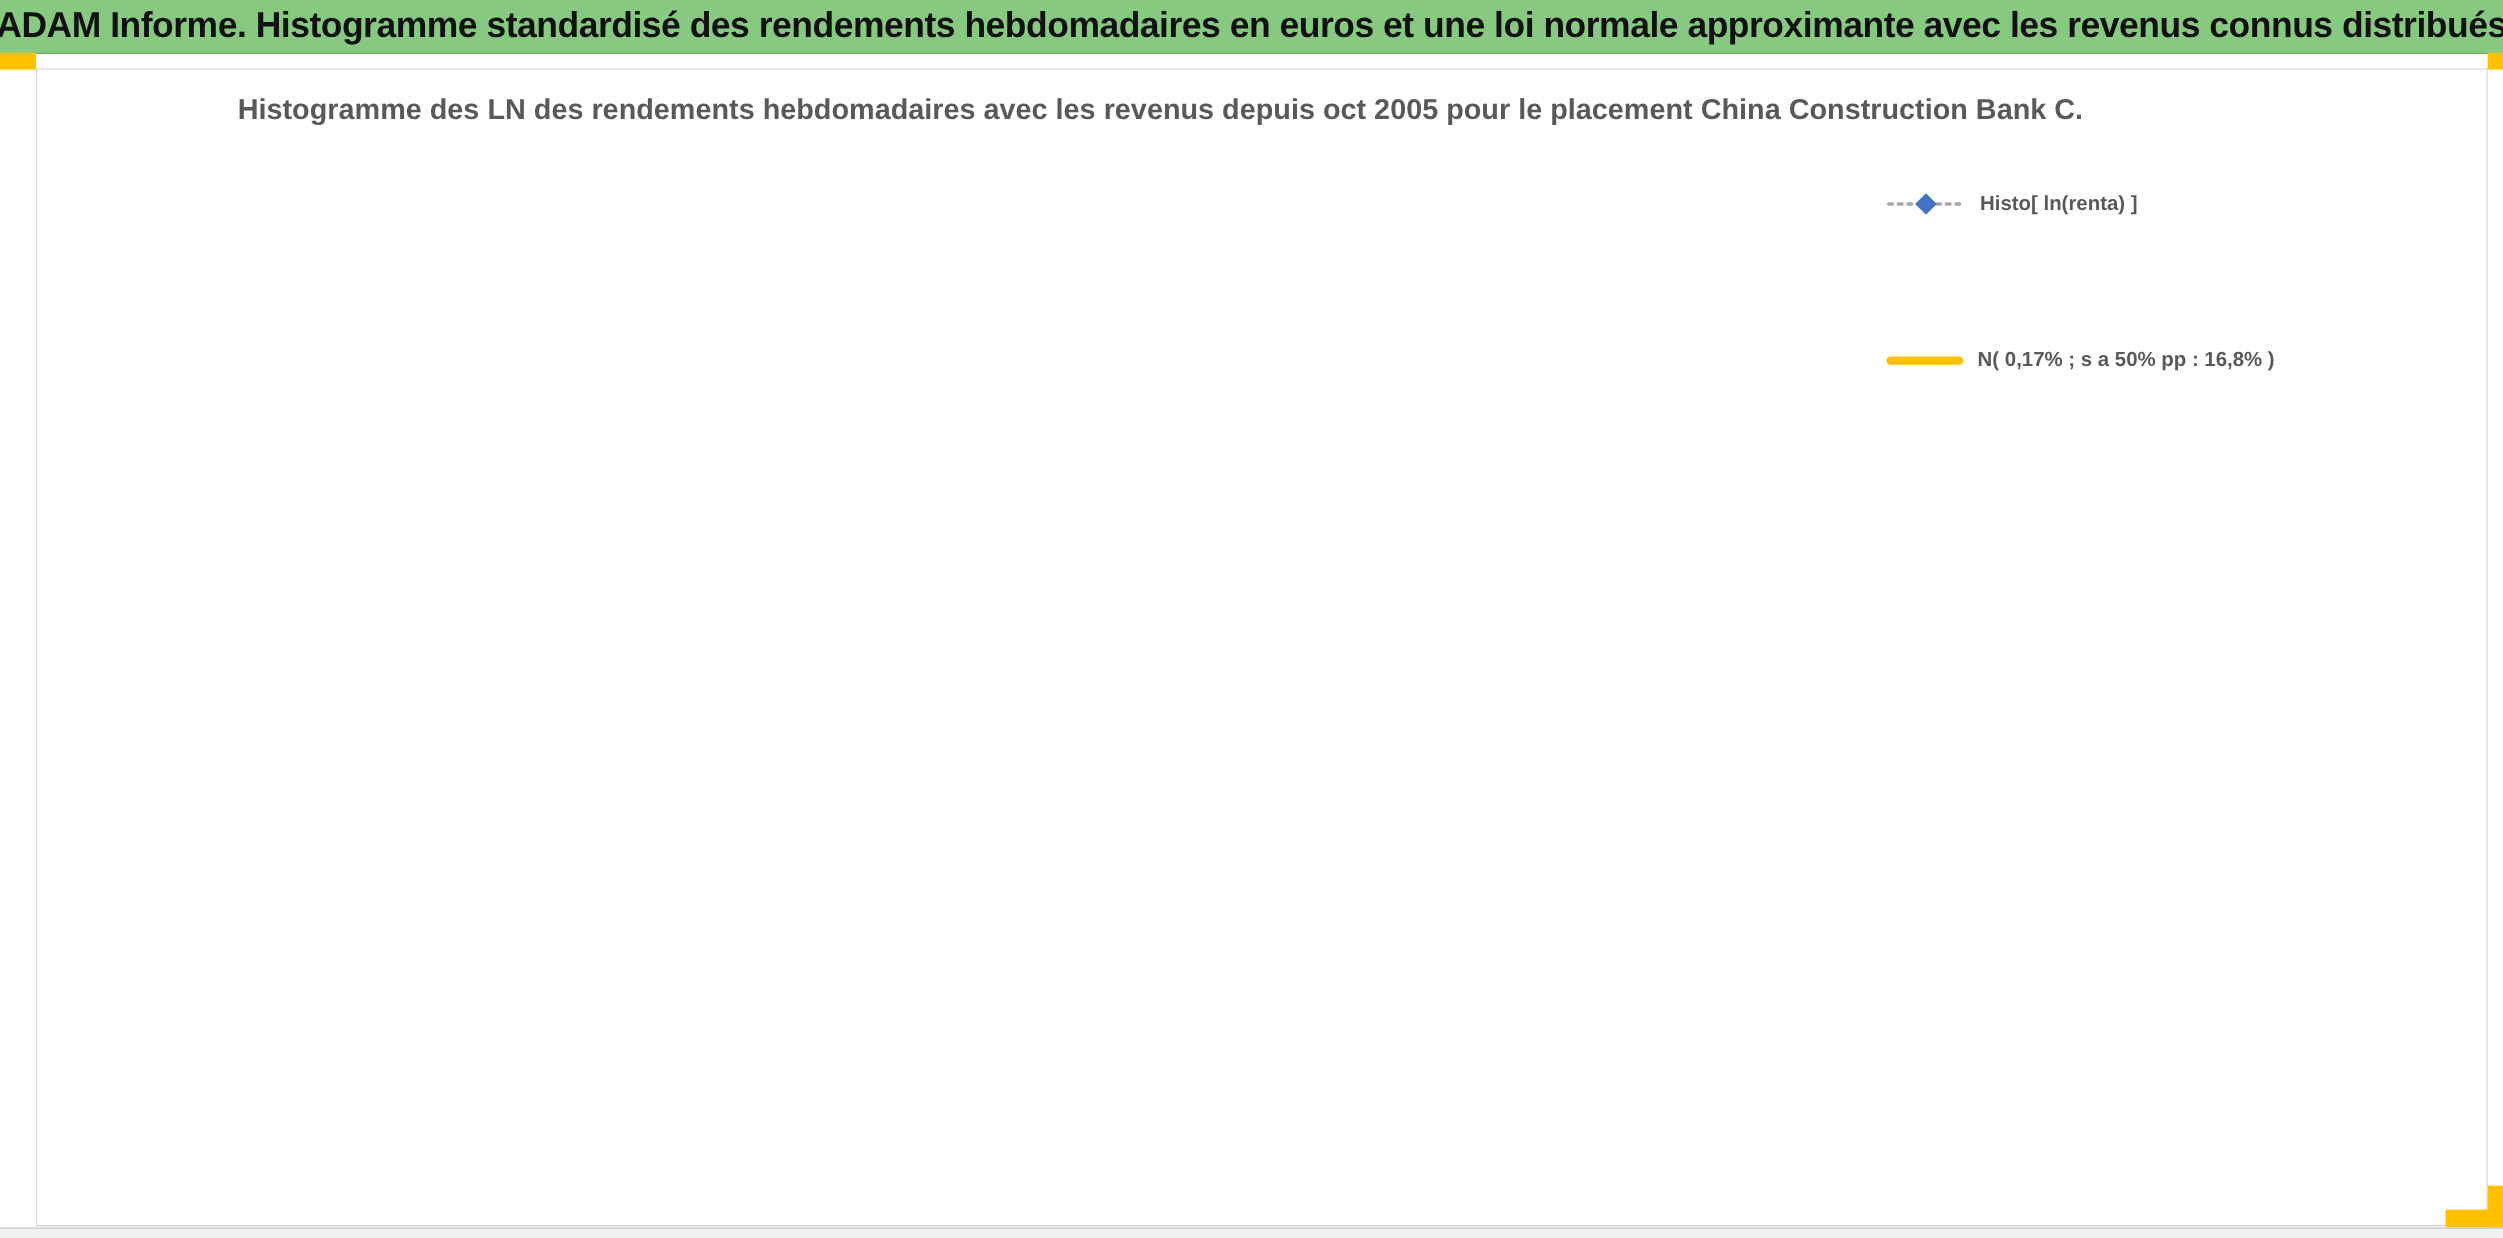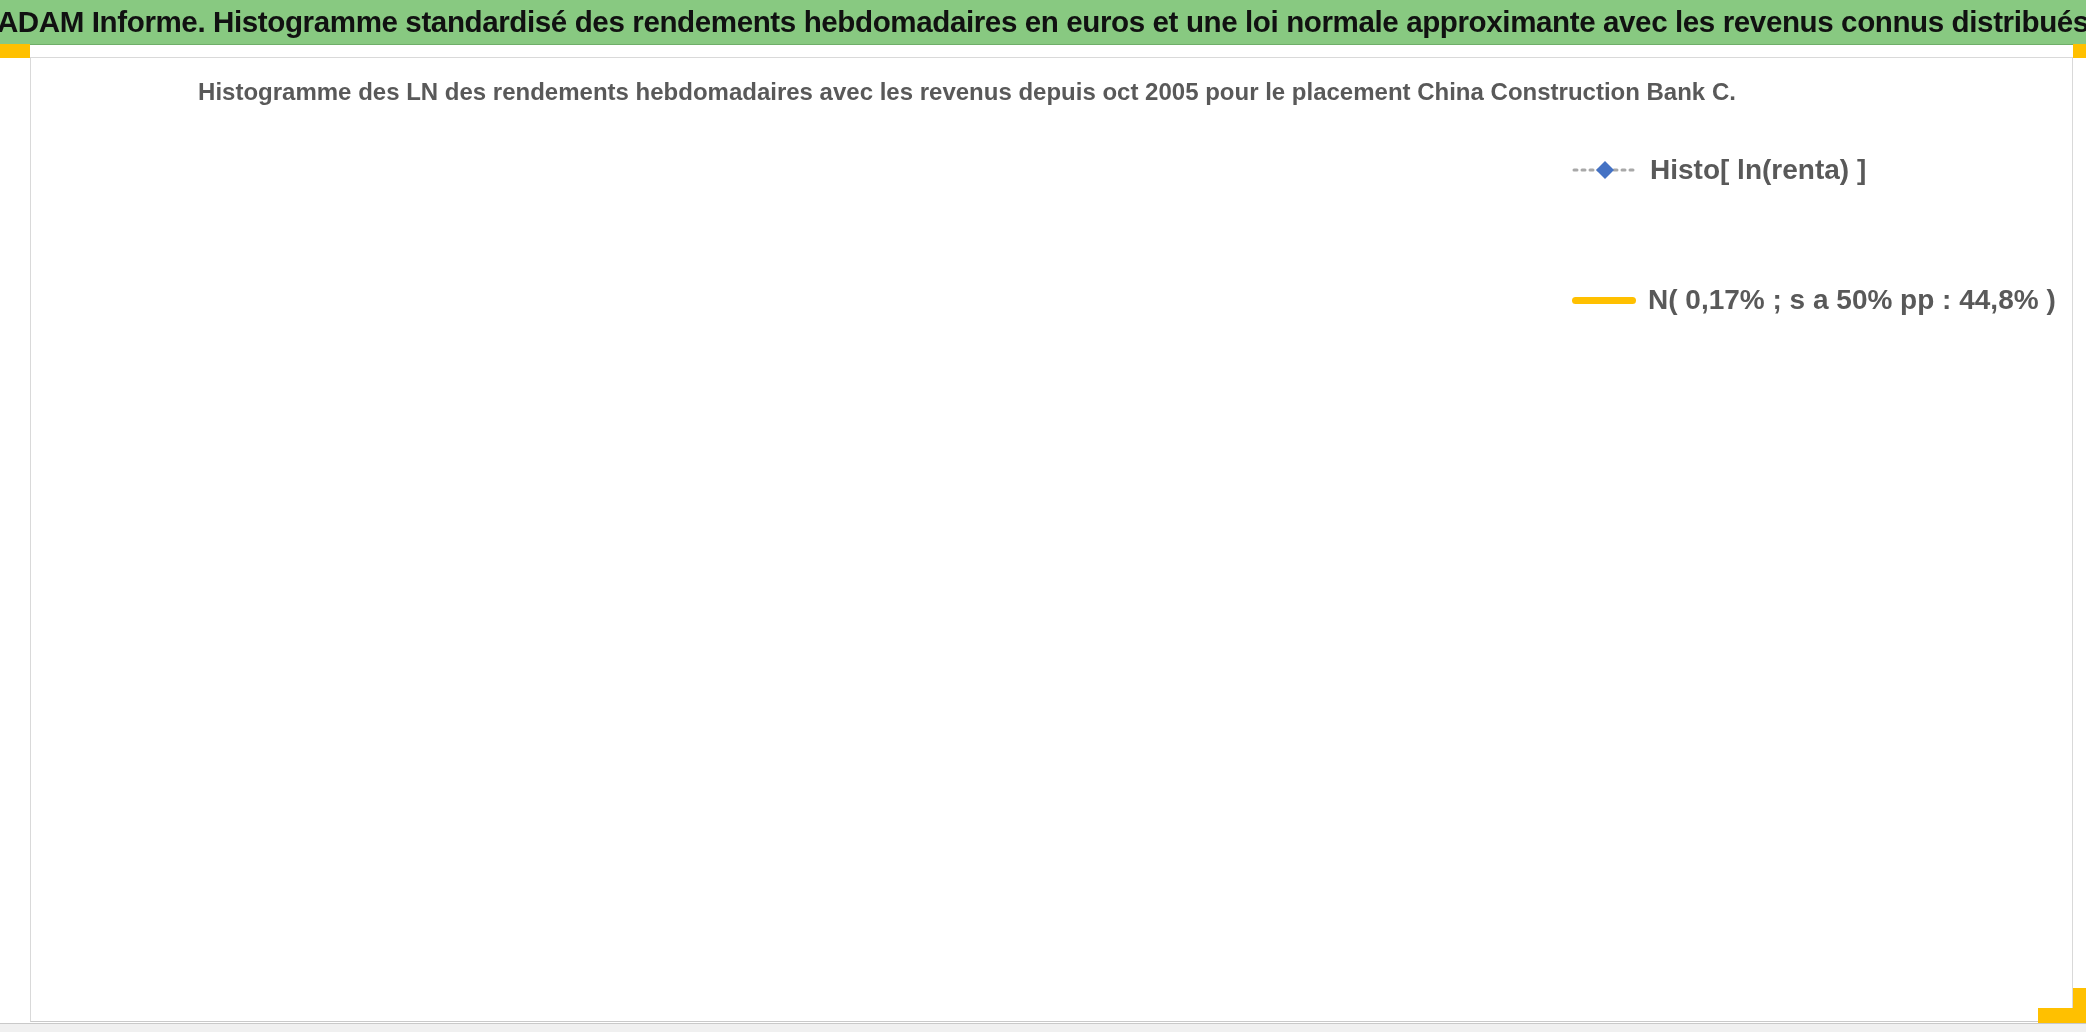--- a/index.html
+++ b/index.html
@@ -30,21 +30,21 @@
   .chart-title{
     position:absolute;left:0;top:78px;width:1934px;text-align:center;
     font-size:24px;font-weight:bold;color:#595959;white-space:nowrap;
   }
   .legend{
     position:absolute;left:1572px;top:140px;width:494px;height:190px;
     background:#ffffff;display:flex;flex-direction:column;justify-content:space-between;
     padding:8px 0;box-sizing:border-box;
   }
   .legend-entry{display:flex;align-items:center;gap:12px;height:44px;}
-  .legend-label{font-size:28px;font-weight:bold;color:#595959;white-space:nowrap;}
+  .legend-label{font-size:17px;font-weight:bold;color:#595959;white-space:nowrap;}
   .lm-line{width:64px;height:7px;background:#FFC000;border-radius:4px;flex:0 0 auto;}
   .bottom-strip{
     position:absolute;left:0;top:1023px;width:2086px;height:9px;
     background:#f0f0f0;border-top:1px solid #c9c9c9;box-sizing:border-box;
   }
   #plot-svg{position:absolute;left:0;top:0;width:2086px;height:1032px;}
 </style>
 </head>
 <body>
 
@@ -305,15 +305,15 @@
 <div class="legend">
   <div class="legend-entry">
     <svg width="66" height="20">
       <line x1="2" y1="10" x2="64" y2="10" stroke="#A8A8A8" stroke-width="3" stroke-dasharray="3 5" stroke-linecap="round"></line>
       <path d="M33 1 L42 10 L33 19 L24 10 Z" fill="#4472C4"></path>
     </svg>
     <span class="legend-label">Histo[ ln(renta) ]</span>
   </div>
   <div class="legend-entry">
     <span class="lm-line"></span>
-    <span class="legend-label">N( 0,17% ; s a 50% pp : 44,8% )</span>
+    <span class="legend-label">N( 0,17% ; s a 50% pp : 16,8% )</span>
   </div>
 </div>
 
 </body></html>

